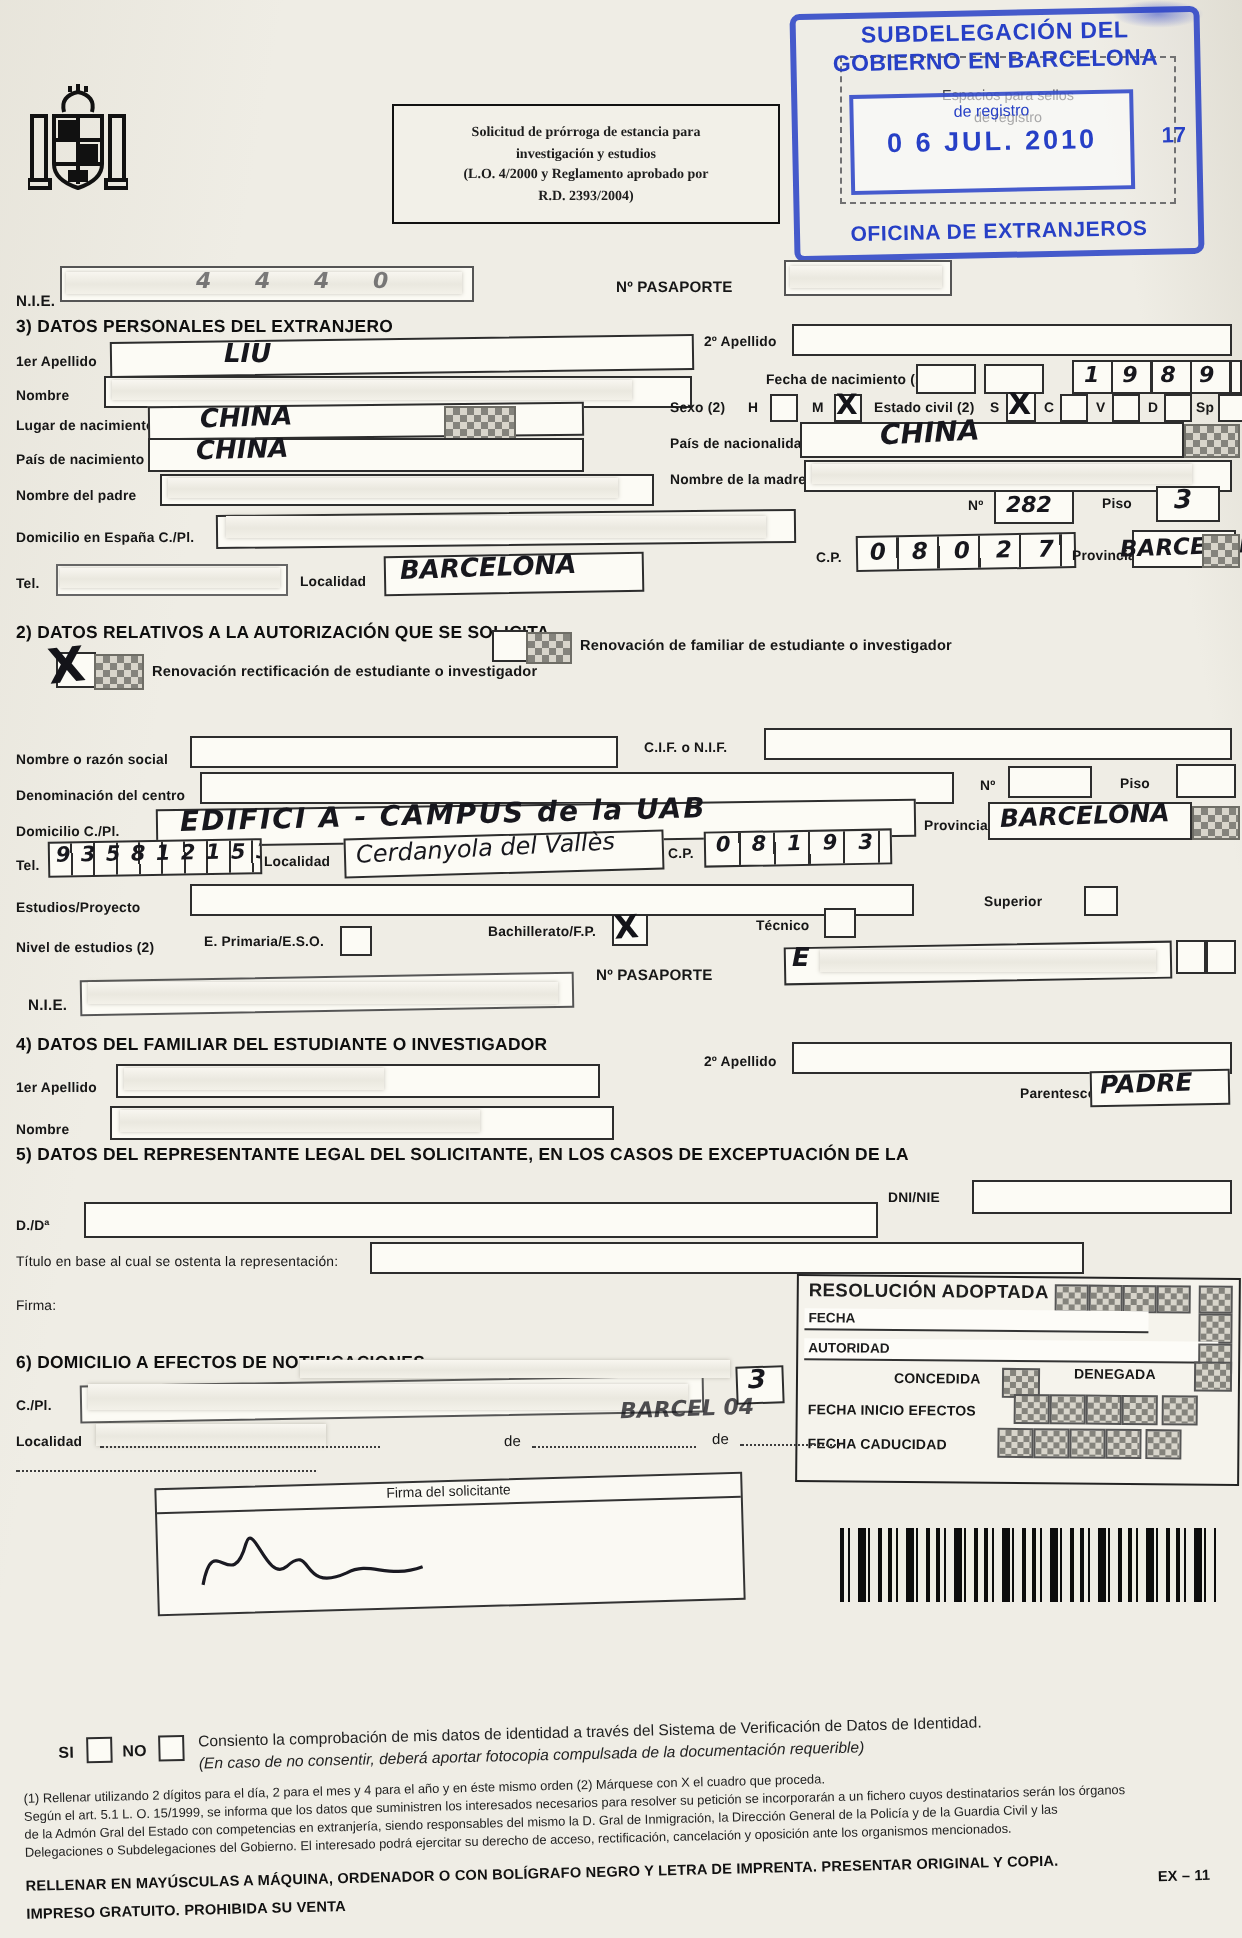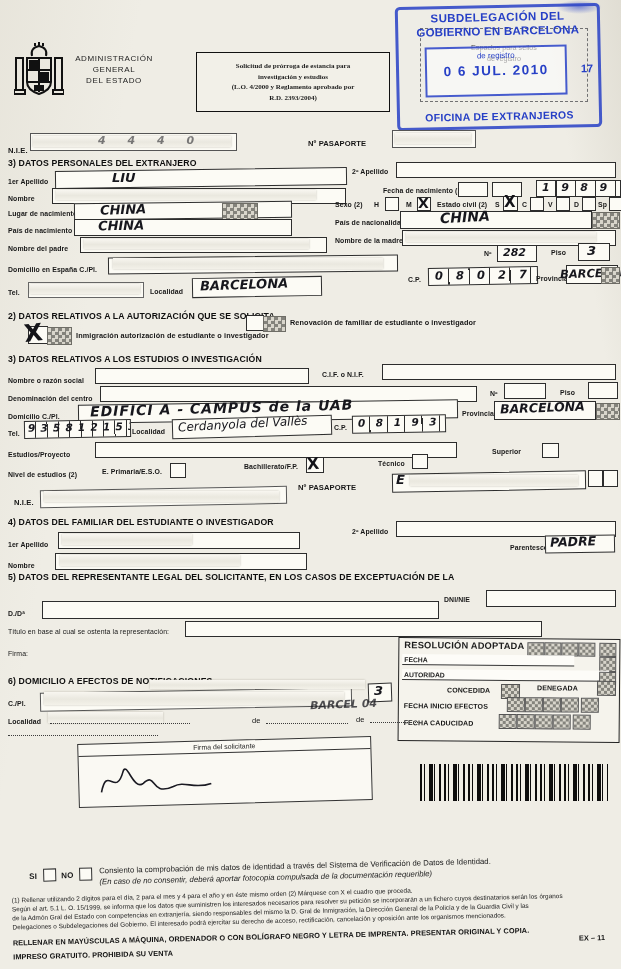--- a/index.html
+++ b/index.html
@@ -76,25 +76,20 @@
       <path d="M25 18 v34 M13 30 h24 M13 42 h24"></path>
       <path d="M18 16 q-2 -8 7 -10 q9 2 7 10"></path>
       <path d="M21 6 v-3 M25 6 v-4 M29 6 v-3"></path>
     </g>
     <g fill="#111">
       <rect x="15" y="20" width="9" height="9"></rect>
       <rect x="26" y="32" width="9" height="9"></rect>
       <rect x="20" y="45" width="10" height="6"></rect>
     </g>
   </svg>
-  <div class="orgtxt">
-    <div>ADMINISTRACIÓN</div>
-    <div>GENERAL</div>
-    <div>DEL ESTADO</div>
-  </div>
 
   <div class="subbox">
     <div>Solicitud de prórroga de estancia para</div>
     <div>investigación y estudios</div>
     <div>(L.O. 4/2000 y Reglamento aprobado por</div>
     <div>R.D. 2393/2004)</div>
   </div>
 
   <div class="dashedbox">
     <div>Espacios para sellos</div>
@@ -202,23 +197,22 @@
   <div class="bx" style="left:192px;top:277px;width:128px;height:18px;transform:rotate(-1deg);"></div>
   <div class="hand" style="left:200px;top:277px;font-size:13px;transform:rotate(-2deg);">BARCELONA</div>
 
   <div class="sec" style="left:8px;top:311px;">2)   DATOS RELATIVOS A LA AUTORIZACIÓN QUE SE SOLICITA</div>
   <div class="cb" style="left:246px;top:315px;width:16px;height:14px;"></div>
   <div class="chk" style="left:263px;top:316px;width:21px;height:14px;"></div>
   <div class="lb" style="left:290px;top:318px;font-size:7.3px;">Renovación de familiar de estudiante o investigador</div>
   <div class="cb" style="left:28px;top:326px;width:18px;height:16px;"></div>
   <div class="xm" style="left:24px;top:321px;font-size:24px;transform:rotate(-6deg);">X</div>
   <div class="chk" style="left:47px;top:327px;width:23px;height:16px;"></div>
-  <div class="lb" style="left:76px;top:331px;font-size:7.3px;">Inmigración autorización de estudiante o investigador</div>
-
-  <div class="sec" style="left:8px;top:354px;">3)   DATOS RELATIVOS A LOS ESTUDIOS O INVESTIGACIÓN</div>
+  <div class="lb" style="left:76px;top:331px;font-size:7.3px;">Renovación rectificación de estudiante o investigador</div>
+
   <div class="lb" style="left:8px;top:377px;">Nombre o razón social</div>
   <div class="bx" style="left:95px;top:368px;width:212px;height:14px;"></div>
   <div class="lb" style="left:322px;top:371px;">C.I.F. o N.I.F.</div>
   <div class="bx" style="left:382px;top:364px;width:232px;height:14px;"></div>
 
   <div class="lb" style="left:8px;top:395px;">Denominación del centro</div>
   <div class="bx" style="left:100px;top:386px;width:375px;height:14px;"></div>
   <div class="lb" style="left:490px;top:390px;">Nº</div>
   <div class="bx" style="left:504px;top:383px;width:40px;height:14px;"></div>
   <div class="lb" style="left:560px;top:389px;">Piso</div>

